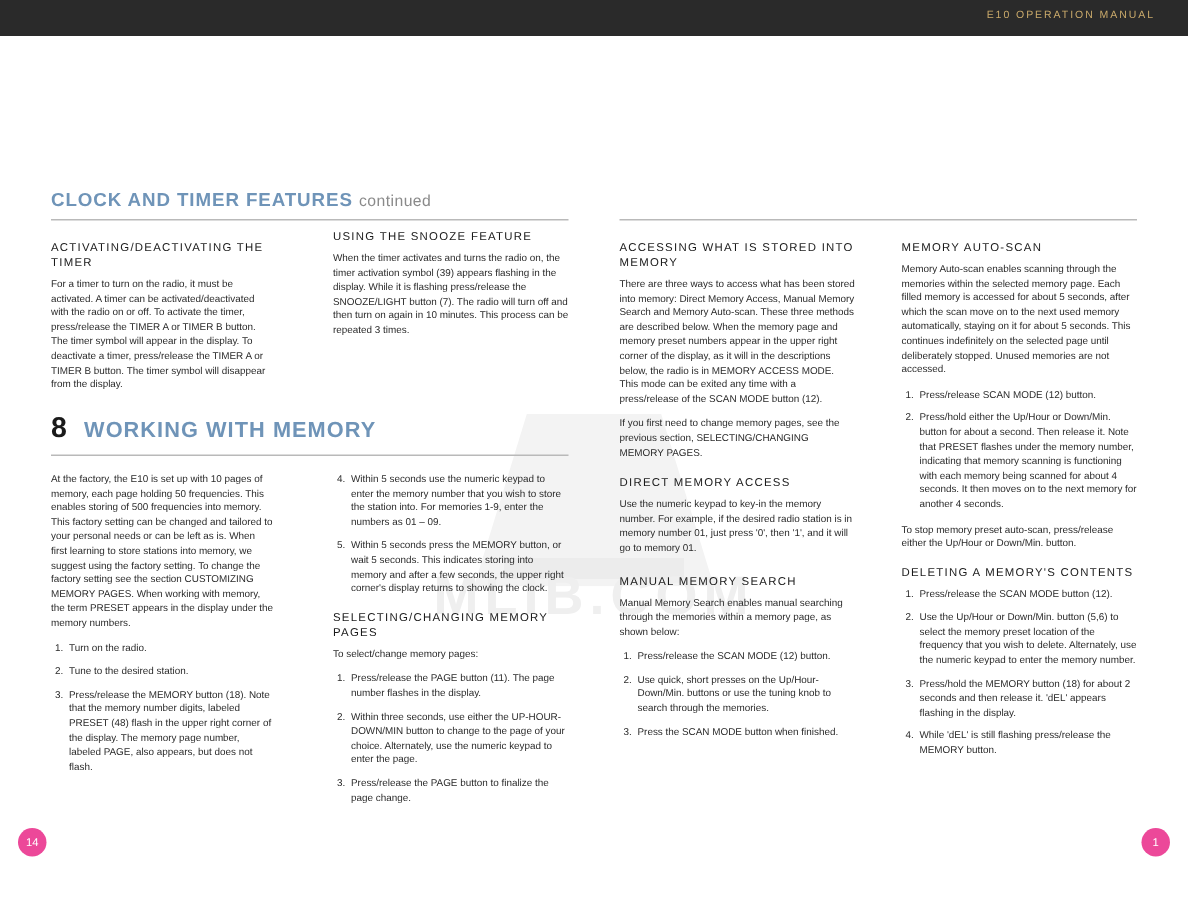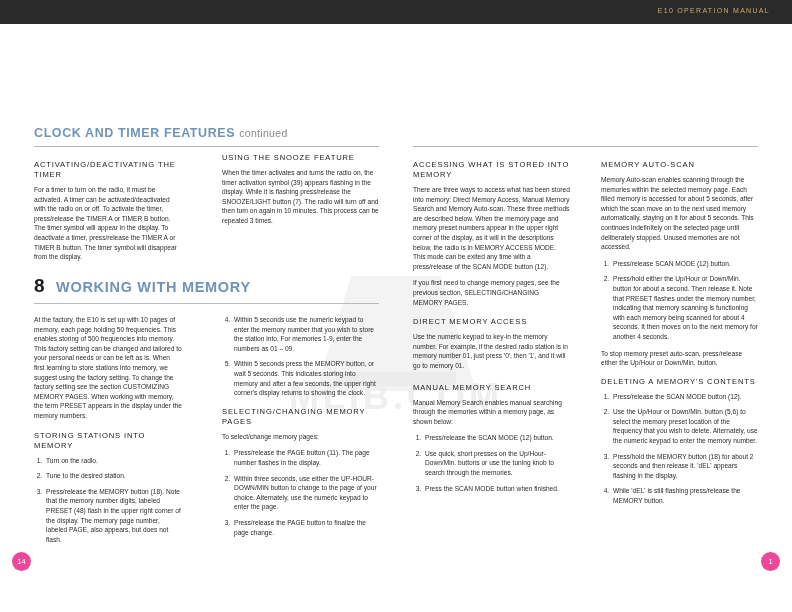--- a/index.html
+++ b/index.html
@@ -209,21 +209,20 @@
   </div>
 
   <div class="chapter" style="left:34px; top:275px;">
     <span class="num">8</span>
     <span class="title">WORKING WITH MEMORY</span>
   </div>
   <div class="rule" style="left:34px; top:303px; width:345px;"></div>
 
   <div class="colblock" style="left:34px; top:315px; width:148px;">
     <p class="body">At the factory, the E10 is set up with 10 pages of memory, each page holding 50 frequencies. This enables storing of 500 frequencies into memory. This factory setting can be changed and tailored to your personal needs or can be left as is. When first learning to store stations into memory, we suggest using the factory setting. To change the factory setting see the section CUSTOMIZING MEMORY PAGES. When working with memory, the term PRESET appears in the display under the memory numbers.</p>
-    <h3 class="sub" style="margin-top:10px;">STORING STATIONS INTO MEMORY</h3>
     <ol class="body-list">
       <li class="body">Turn on the radio.</li>
       <li class="body">Tune to the desired station.</li>
       <li class="body">Press/release the MEMORY button (18). Note that the memory number digits, labeled PRESET (48) flash in the upper right corner of the display. The memory page number, labeled PAGE, also appears, but does not flash.</li>
     </ol>
   </div>
 
   <div class="colblock" style="left:222px; top:315px; width:157px;">
     <ol class="body-list" start="4">
       <li class="body">Within 5 seconds use the numeric keypad to enter the memory number that you wish to store the station into. For memories 1-9, enter the numbers as 01 – 09.</li>

